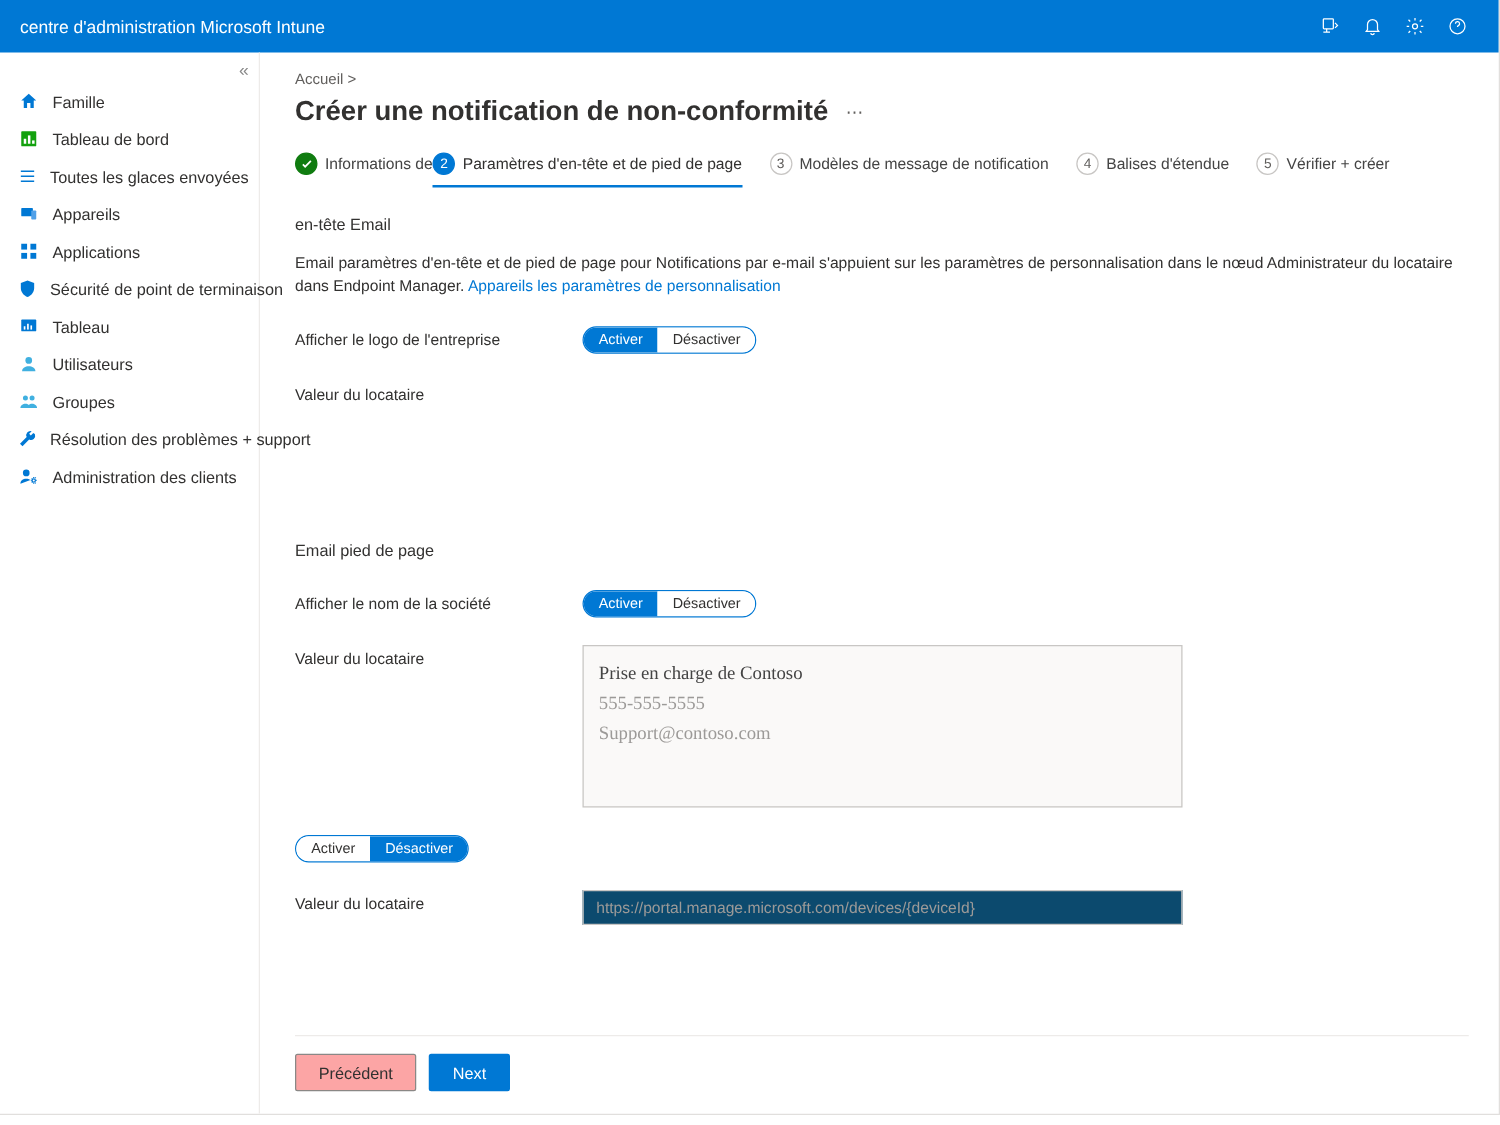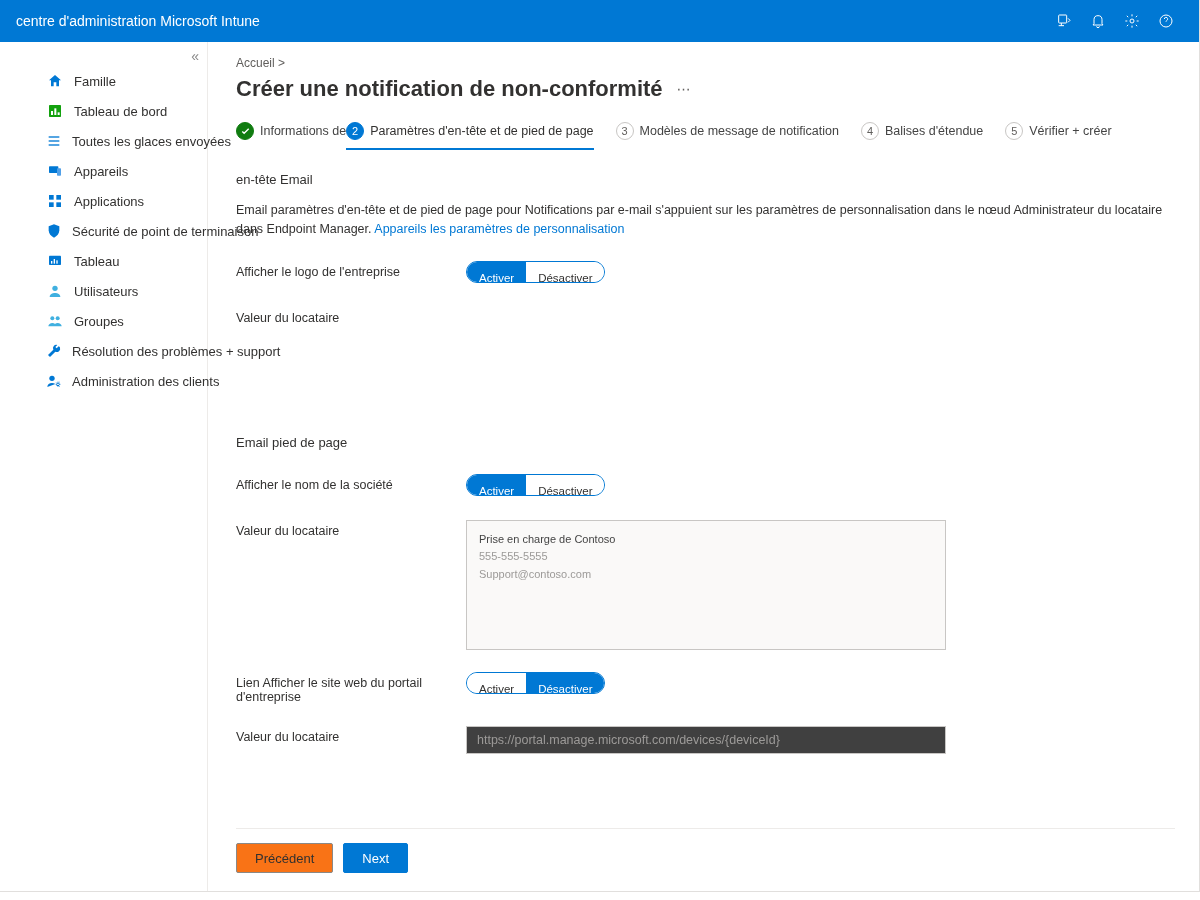--- a/index.html
+++ b/index.html
@@ -19,21 +19,21 @@
   
   .topbar{height:42px;background:var(--blue);color:#fff;display:flex;align-items:center;padding:0 16px;flex:0 0 auto;}
   .topbar .title{font-size:14px;}
   .topbar .spacer{flex:1;}
   .topbar .topicon{width:34px;height:42px;display:flex;align-items:center;justify-content:center;cursor:pointer;}
   .topbar .topicon svg{width:16px;height:16px;stroke:#fff;fill:none;}
   
   .body{flex:1;display:flex;min-height:0;}
   .sidebar{width:208px;flex:0 0 208px;border-right:1px solid var(--sidebar-border);position:relative;padding-top:8px;}
   .sidebar .collapse{position:absolute;top:6px;right:8px;color:#888;font-size:14px;cursor:pointer;}
-  .sidebar .nav{padding-top:16px;padding-left:32px;}
+  .sidebar .nav{padding-top:16px;}
   .sidebar .item{display:flex;align-items:center;gap:10px;height:30px;padding:0 12px 0 14px;cursor:pointer;color:var(--text);}
   .sidebar .item .icn{width:18px;height:18px;display:flex;align-items:center;justify-content:center;color:var(--blue);}
   .sidebar .item .icn svg{width:16px;height:16px;}
   .sidebar .item .lbl{font-size:13px;white-space:nowrap;}
   
   .main{flex:1;display:flex;flex-direction:column;min-width:0;}
   .content{flex:1;padding:14px 24px 4px 28px;overflow:auto;display:flex;flex-direction:column;min-height:0;}
   .breadcrumb{font-size:12px;color:var(--muted);}
   .page-title-row{display:flex;align-items:center;gap:14px;margin-top:6px;margin-bottom:20px;}
   .page-title{font-size:22px;font-weight:600;}
@@ -48,31 +48,31 @@
   .step.current::after{content:"";position:absolute;left:0;right:0;bottom:0;height:2px;background:var(--blue);}
   .form-area{flex:1;display:flex;flex-direction:column;}
   .section-heading{font-size:13px;color:var(--text);margin-top:22px;margin-bottom:14px;}
   .desc{font-size:12.5px;color:var(--text);line-height:1.5;max-width:930px;}
   .desc .link{color:var(--blue);cursor:pointer;}
   .form-row{display:flex;align-items:flex-start;margin-top:22px;}
   .form-row .label{width:230px;flex:0 0 230px;font-size:12.5px;color:var(--text);padding-top:4px;}
   .form-row .control{flex:0 0 auto;}
   
   .toggle{display:inline-flex;border:1px solid var(--blue);border-radius:12px;overflow:hidden;height:22px;}
-  .toggle .opt{padding:16px 12px;font-size:11.5px;display:flex;align-items:center;cursor:pointer;background:#fff;color:var(--text);}
+  .toggle .opt{padding:4px 12px;font-size:11.5px;display:flex;align-items:center;cursor:pointer;background:#fff;color:var(--text);}
   .toggle .opt.active{background:var(--blue);color:#fff;}
   
-  .tenant-box{width:480px;min-height:130px;border:1px solid var(--border);background:#faf9f8;padding:10px 12px;font-size:11px;color:#444;}
+  .tenant-box{width:480px;min-height:130px;border:1px solid var(--border);background:#faf9f8;padding:10px 12px;font-size:15px;color:#444;font-family:Liberation Serif, serif;}
   .tenant-box .line{line-height:1.6;}
   .tenant-box .muted{color:#9c9a98;}
-  .tenant-url{width:480px;border:1px solid var(--border);background:#404040;padding:5px 10px;font-size:12.5px;color:#9c9a98;height:28px;display:flex;align-items:center;overflow:hidden;white-space:nowrap;}
+  .tenant-url{width:480px;border:1px solid var(--border);background:#0c4a6e;padding:5px 10px;font-size:12.5px;color:#9c9a98;height:28px;display:flex;align-items:center;overflow:hidden;white-space:nowrap;}
   
   .footer{flex:0 0 auto;border-top:1px solid var(--sidebar-border);padding:14px 0 14px 0;display:flex;gap:10px;}
   .btn{height:30px;padding:0 18px;font-size:13px;border-radius:2px;cursor:pointer;display:inline-flex;align-items:center;justify-content:center;}
-  .btn-secondary{background:#f97316;border:1px solid #8a8886;color:var(--text);}
+  .btn-secondary{background:#fca5a5;border:1px solid #8a8886;color:var(--text);}
   .btn-primary{background:var(--blue);border:1px solid var(--blue);color:#fff;}
   .gap-large{height:110px;}
   
   .stepper-wrap{position:relative;}
 </style>
 </head>
 <body>
 
 <div class="app">
 
@@ -295,21 +295,20 @@
             <div class="control">
               <div class="tenant-box">
                 <div class="line">Prise en charge de Contoso</div>
                 <div class="line muted">555-555-5555</div>
                 <div class="line muted">Support@contoso.com</div>
               </div>
             </div>
           </div>
 
           <div class="form-row">
-            <div class="label">Lien Afficher le site web du portail d'entreprise</div>
             <div class="control">
               <div class="toggle">
                 <div class="opt">Activer</div>
                 <div class="opt active">Désactiver</div>
               </div>
             </div>
           </div>
 
           <div class="form-row">
             <div class="label">Valeur du locataire</div>

